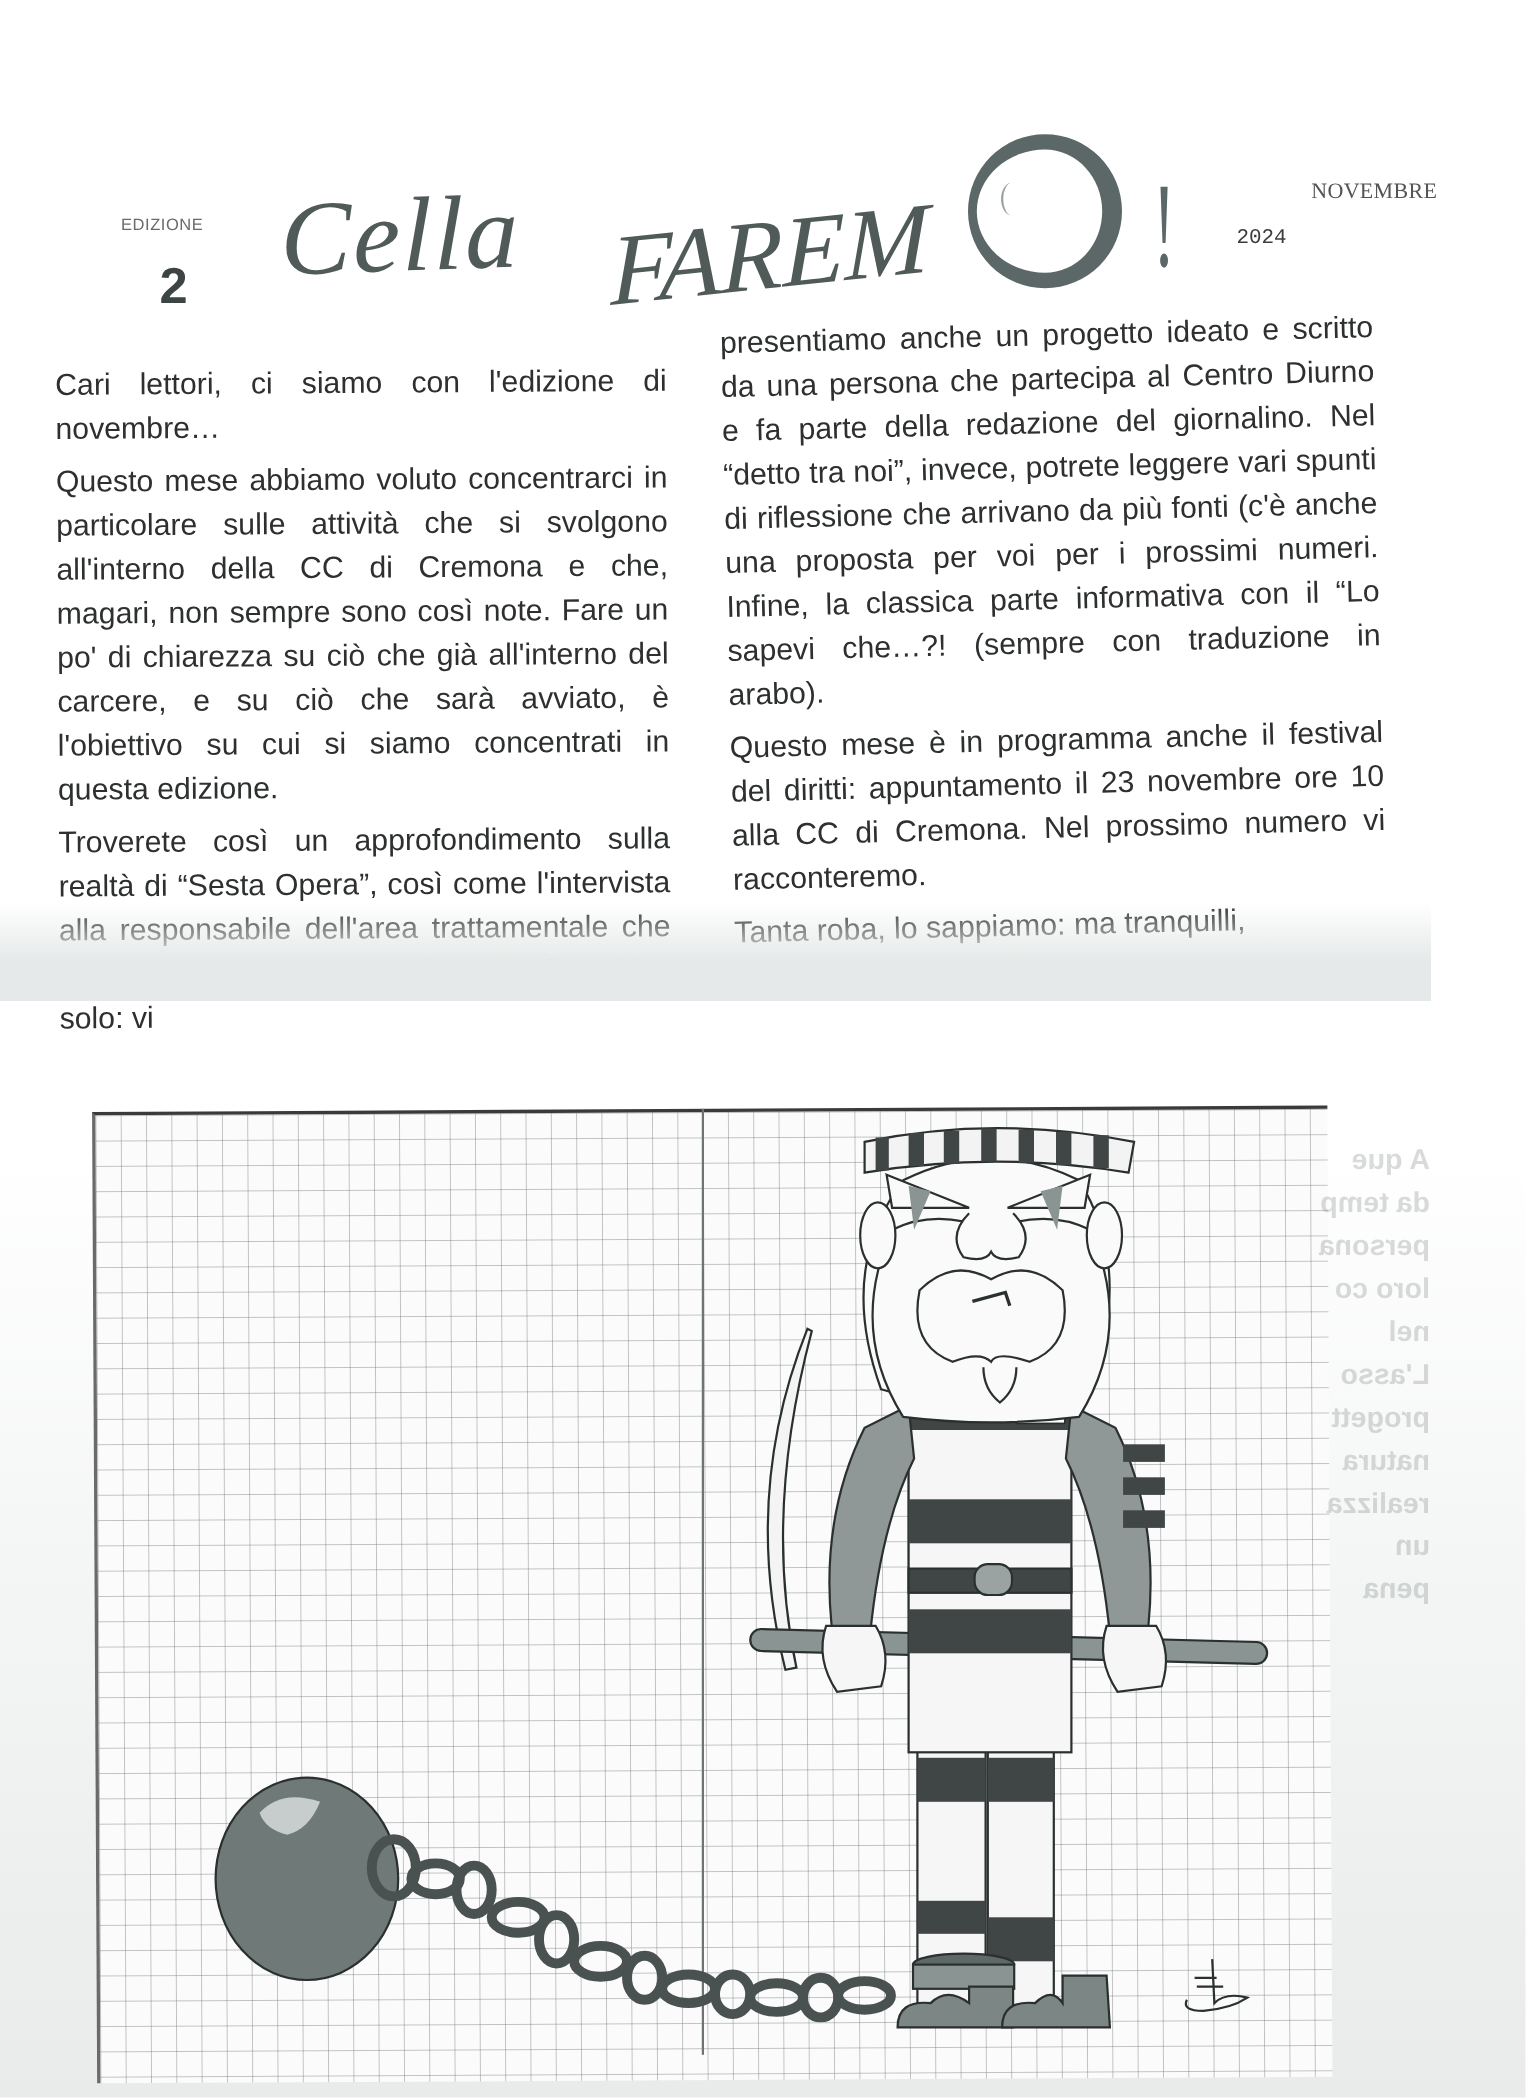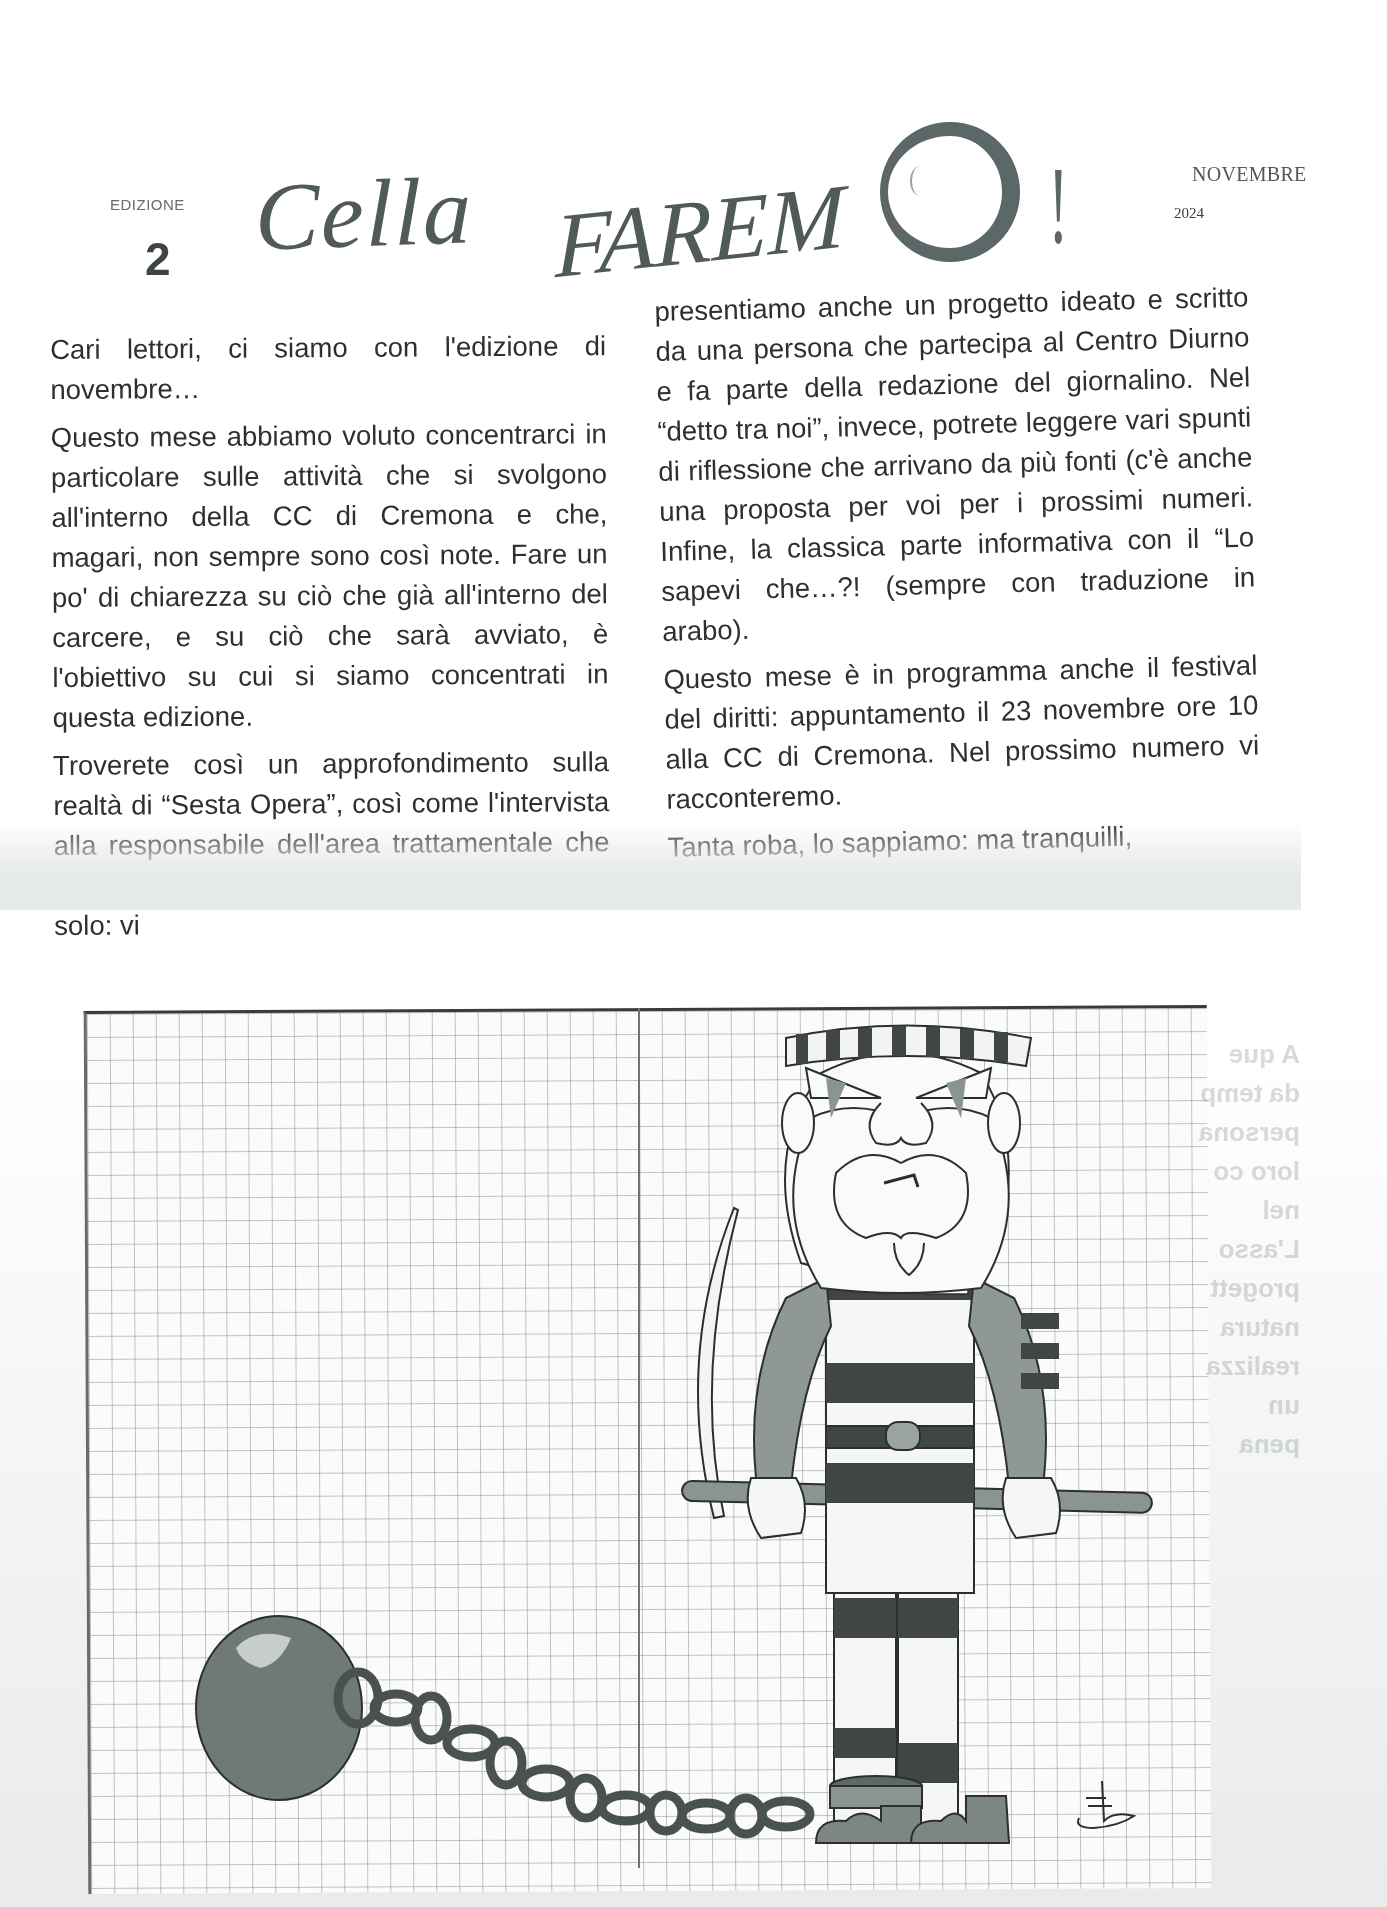--- a/index.html
+++ b/index.html
@@ -53,22 +53,22 @@
     font-size: 110px; color: #5c6867; line-height: 1;
     transform: scaleX(0.55);
   }
   .issue-month {
     position: absolute; left: 1152px; top: 163px;
     font-family: "Liberation Serif", serif; font-size: 20px; color: #555;
     letter-spacing: 0.3px;
     margin-left: 40px;
   }
   .issue-year {
-    position: absolute; left: 1174px; top: 205px;
-    font-family: Liberation Serif, serif; font-size: 15px; color: #3d3d3d;
+    position: absolute; left: 1124px; top: 205px;
+    font-family: Liberation Mono, monospace; font-size: 19px; color: #3d3d3d;
   }
   
   .col {
     position: absolute; font-size: 27.5px; line-height: 40px;
     text-align: justify; color: #2e3030;
   }
   .col p { margin: 0 0 8px 0; }
   .col-left { left: 50px; top: 330px; width: 556px; transform: rotate(-0.4deg); transform-origin: left top; }
   .col-right { left: 654px; top: 292px; width: 594px; transform: rotate(-1.4deg); transform-origin: left top; }
   

